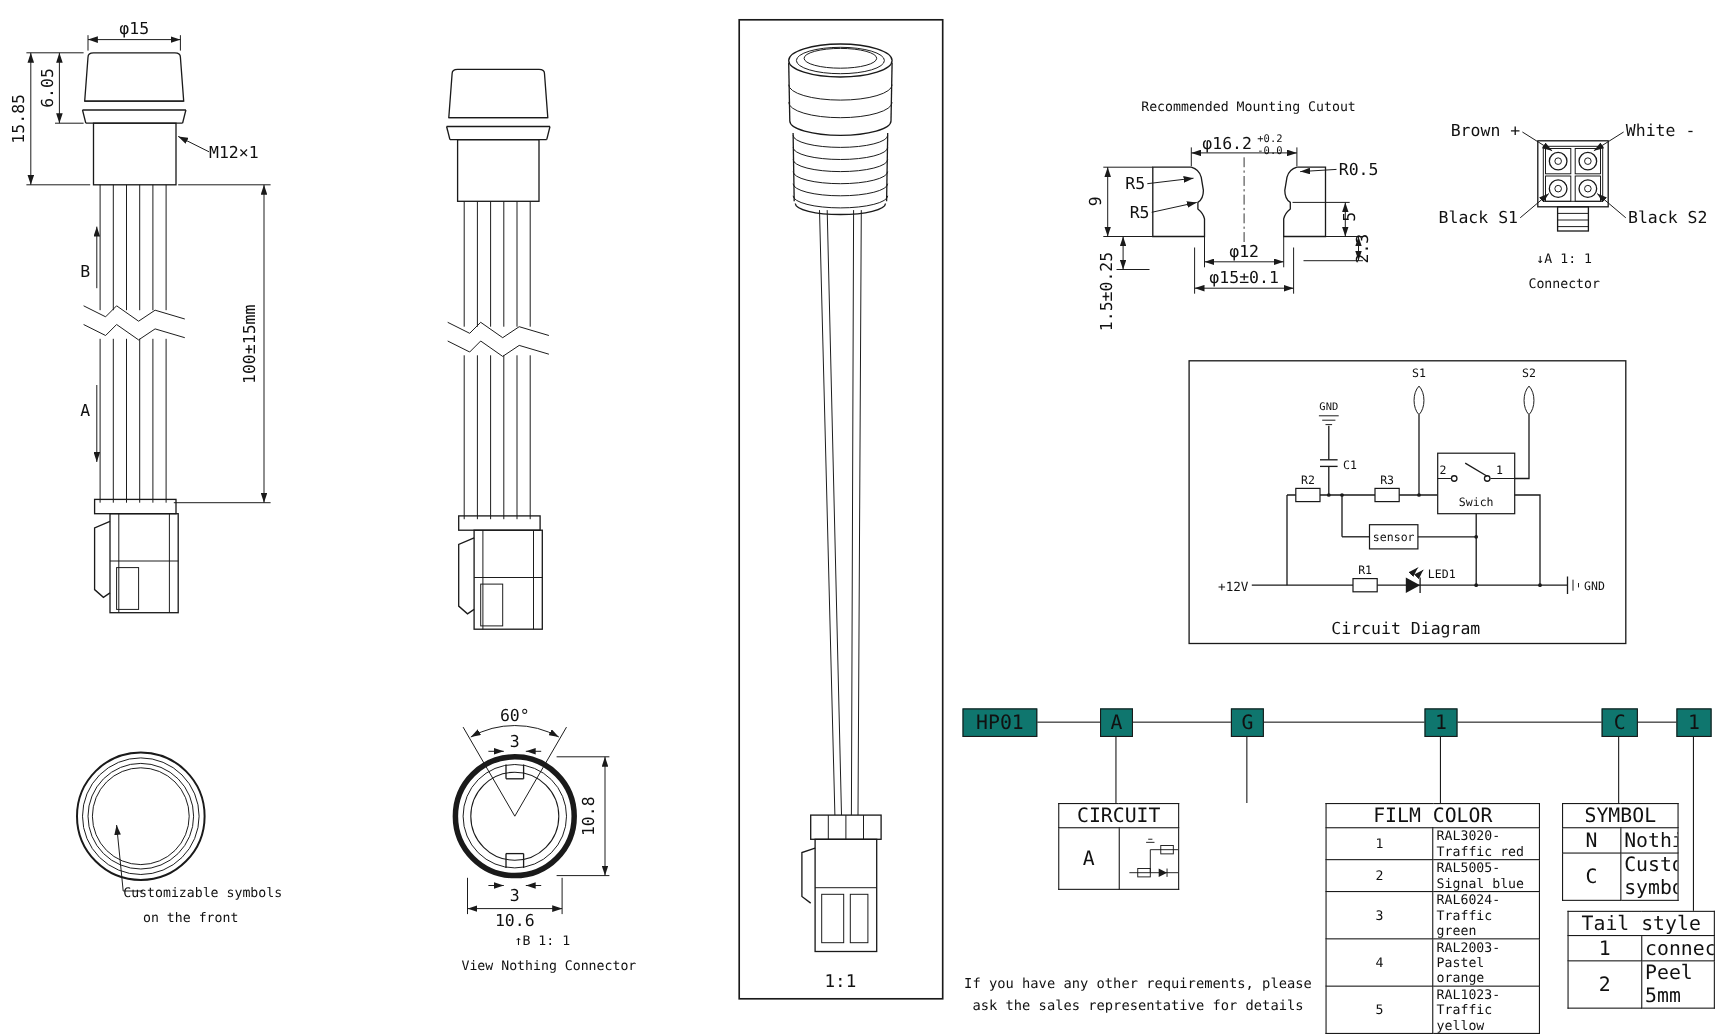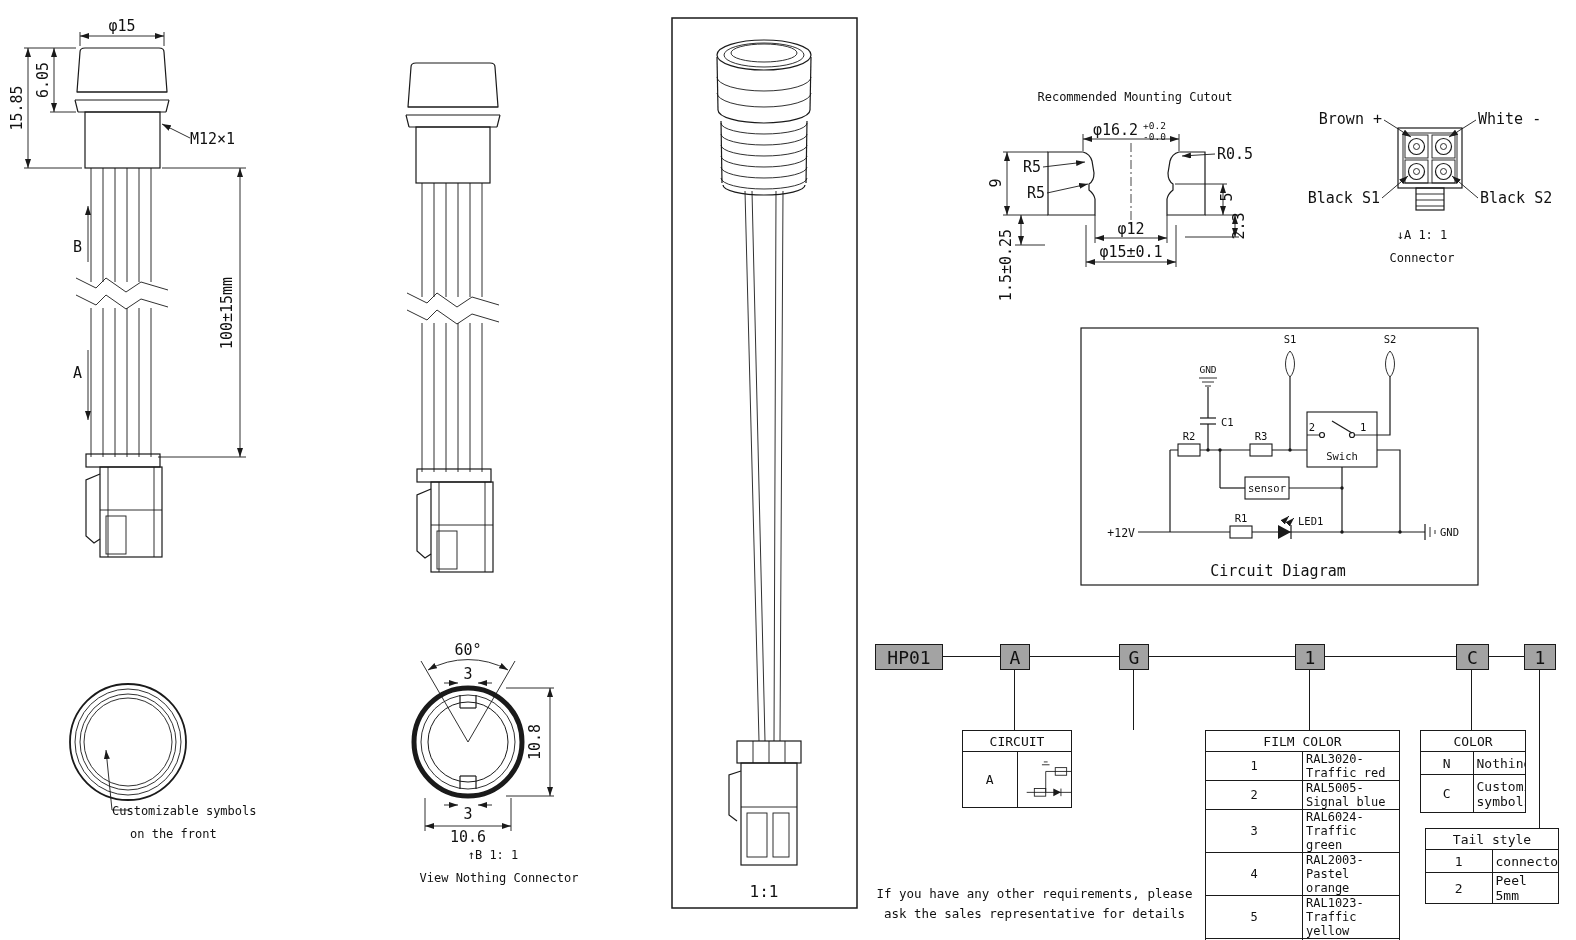--- a/index.html
+++ b/index.html
@@ -17,23 +17,23 @@
   .dim{stroke:#1a1a1a;fill:none;stroke-width:0.9}
   .cl{stroke:#1a1a1a;fill:none;stroke-width:0.8;stroke-dasharray:9 3 2 3}
   .box{fill:#fff;stroke:#1a1a1a;stroke-width:1.1}
   .nd{fill:#1a1a1a;stroke:none}
   .lbl{position:absolute;white-space:pre;color:#111;font-size:12px}
   .lbl.ctr{text-align:center}
   .lbl.small{font-size:12.5px}
   .hline{position:absolute;height:0;border-top:1.5px solid #1a1a1a}
   .vline{position:absolute;width:0;border-left:1.5px solid #1a1a1a}
   .codebox{position:absolute;border:1.6px solid #1a1a1a;display:flex;align-items:center;
-           justify-content:center;font-size:18px;background:#a3a3a3}
+           justify-content:center;font-size:18px;background:#0f766e}
   .tbl{position:absolute;border-collapse:collapse;background:#fff;table-layout:fixed}
-  .tbl th,.tbl td{border:1.4px solid #1a1a1a;font-size:13px;font-weight:normal;
+  .tbl th,.tbl td{border:1.4px solid #1a1a1a;font-size:18px;font-weight:normal;
                   padding:0 3px;color:#111;overflow:hidden}
   .tbl th{text-align:center;height:21px}
   .tbl td{height:23px}
   .tbl td.k{text-align:center}
   .tbl td.v{text-align:left}
   .tbl td.ctr{text-align:center}
   .film td{font-size:12px}
   .mini{display:block}
 </style>
 </head>
@@ -454,21 +454,21 @@
     <tr>
           <td class="k">6</td>
           <td class="v">RAL9004-Signal black</td>
         </tr>
   </tbody>
     </table>
 
   <table class="tbl" style="left:1420px;top:730px;width:106px">
     <tbody>
         <tr>
-          <th colspan="2">COLOR</th>
+          <th colspan="2">SYMBOL</th>
         </tr>
     <tr>
           <td class="k" style="width:20px">N</td>
           <td class="ctr">Nothing</td>
         </tr>
     <tr>
           <td class="k">C</td>
           <td class="ctr" style="height:38px">Customized symbols</td>
         </tr>
   </tbody>

